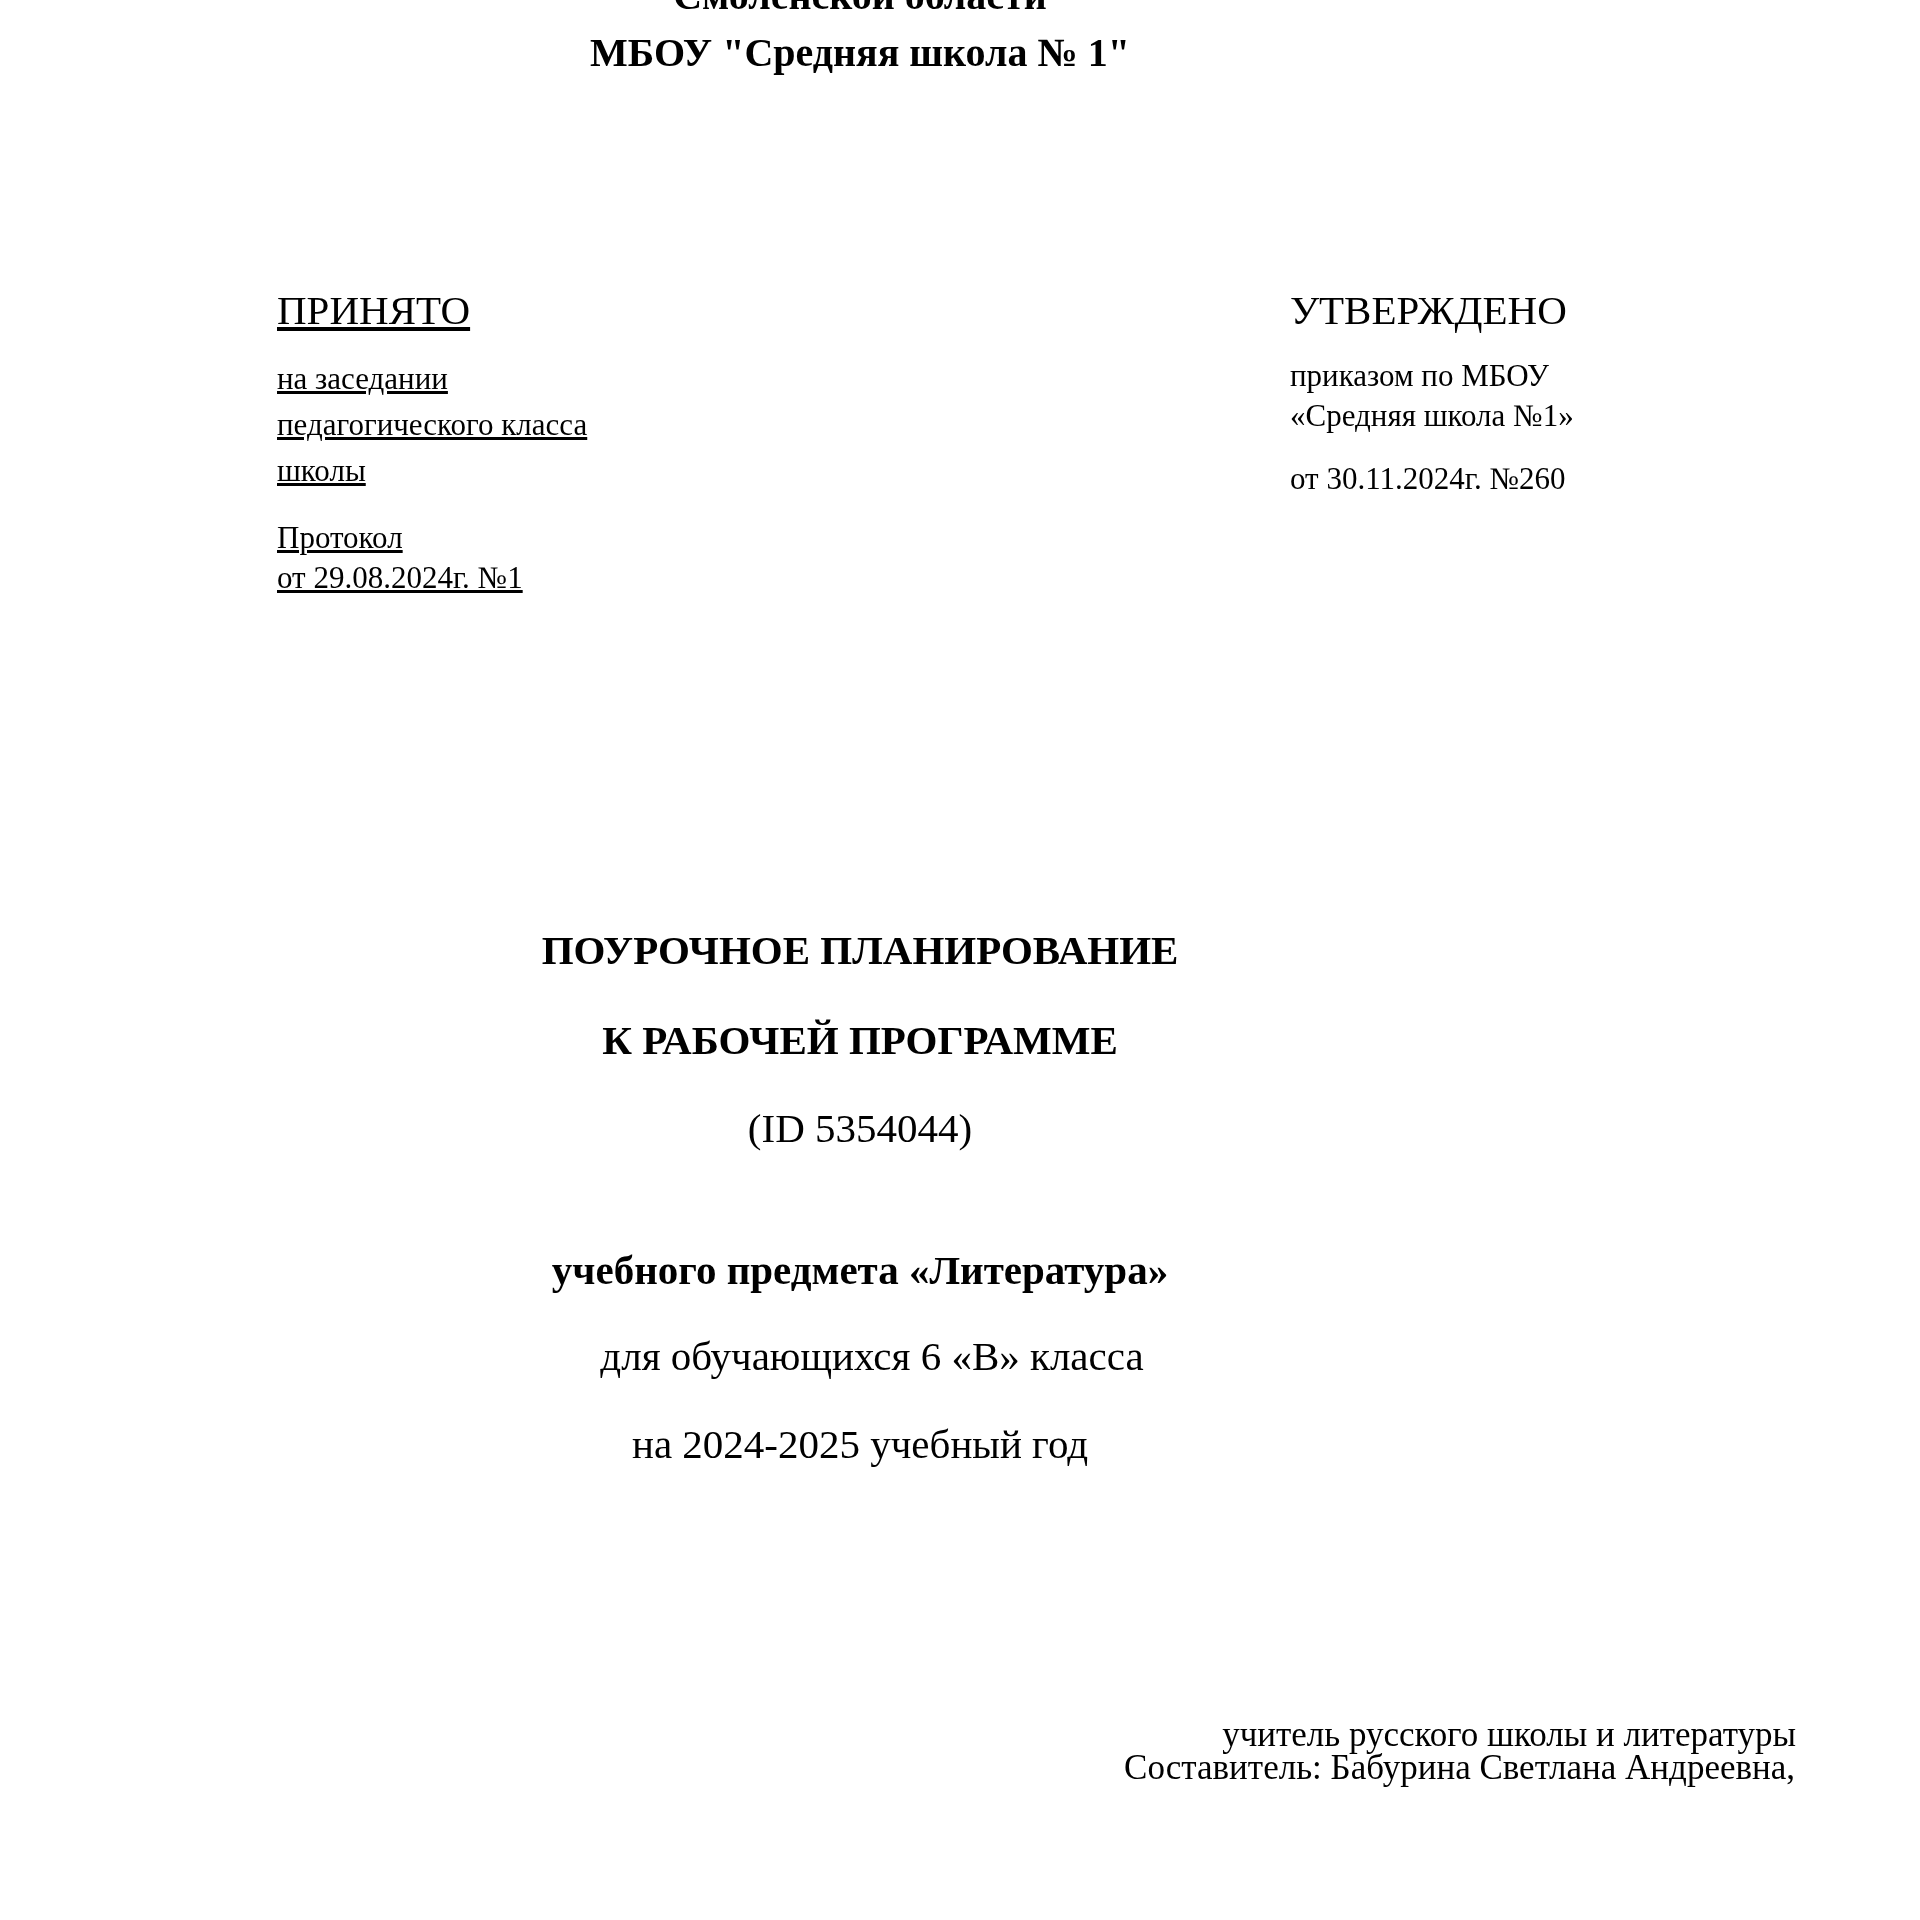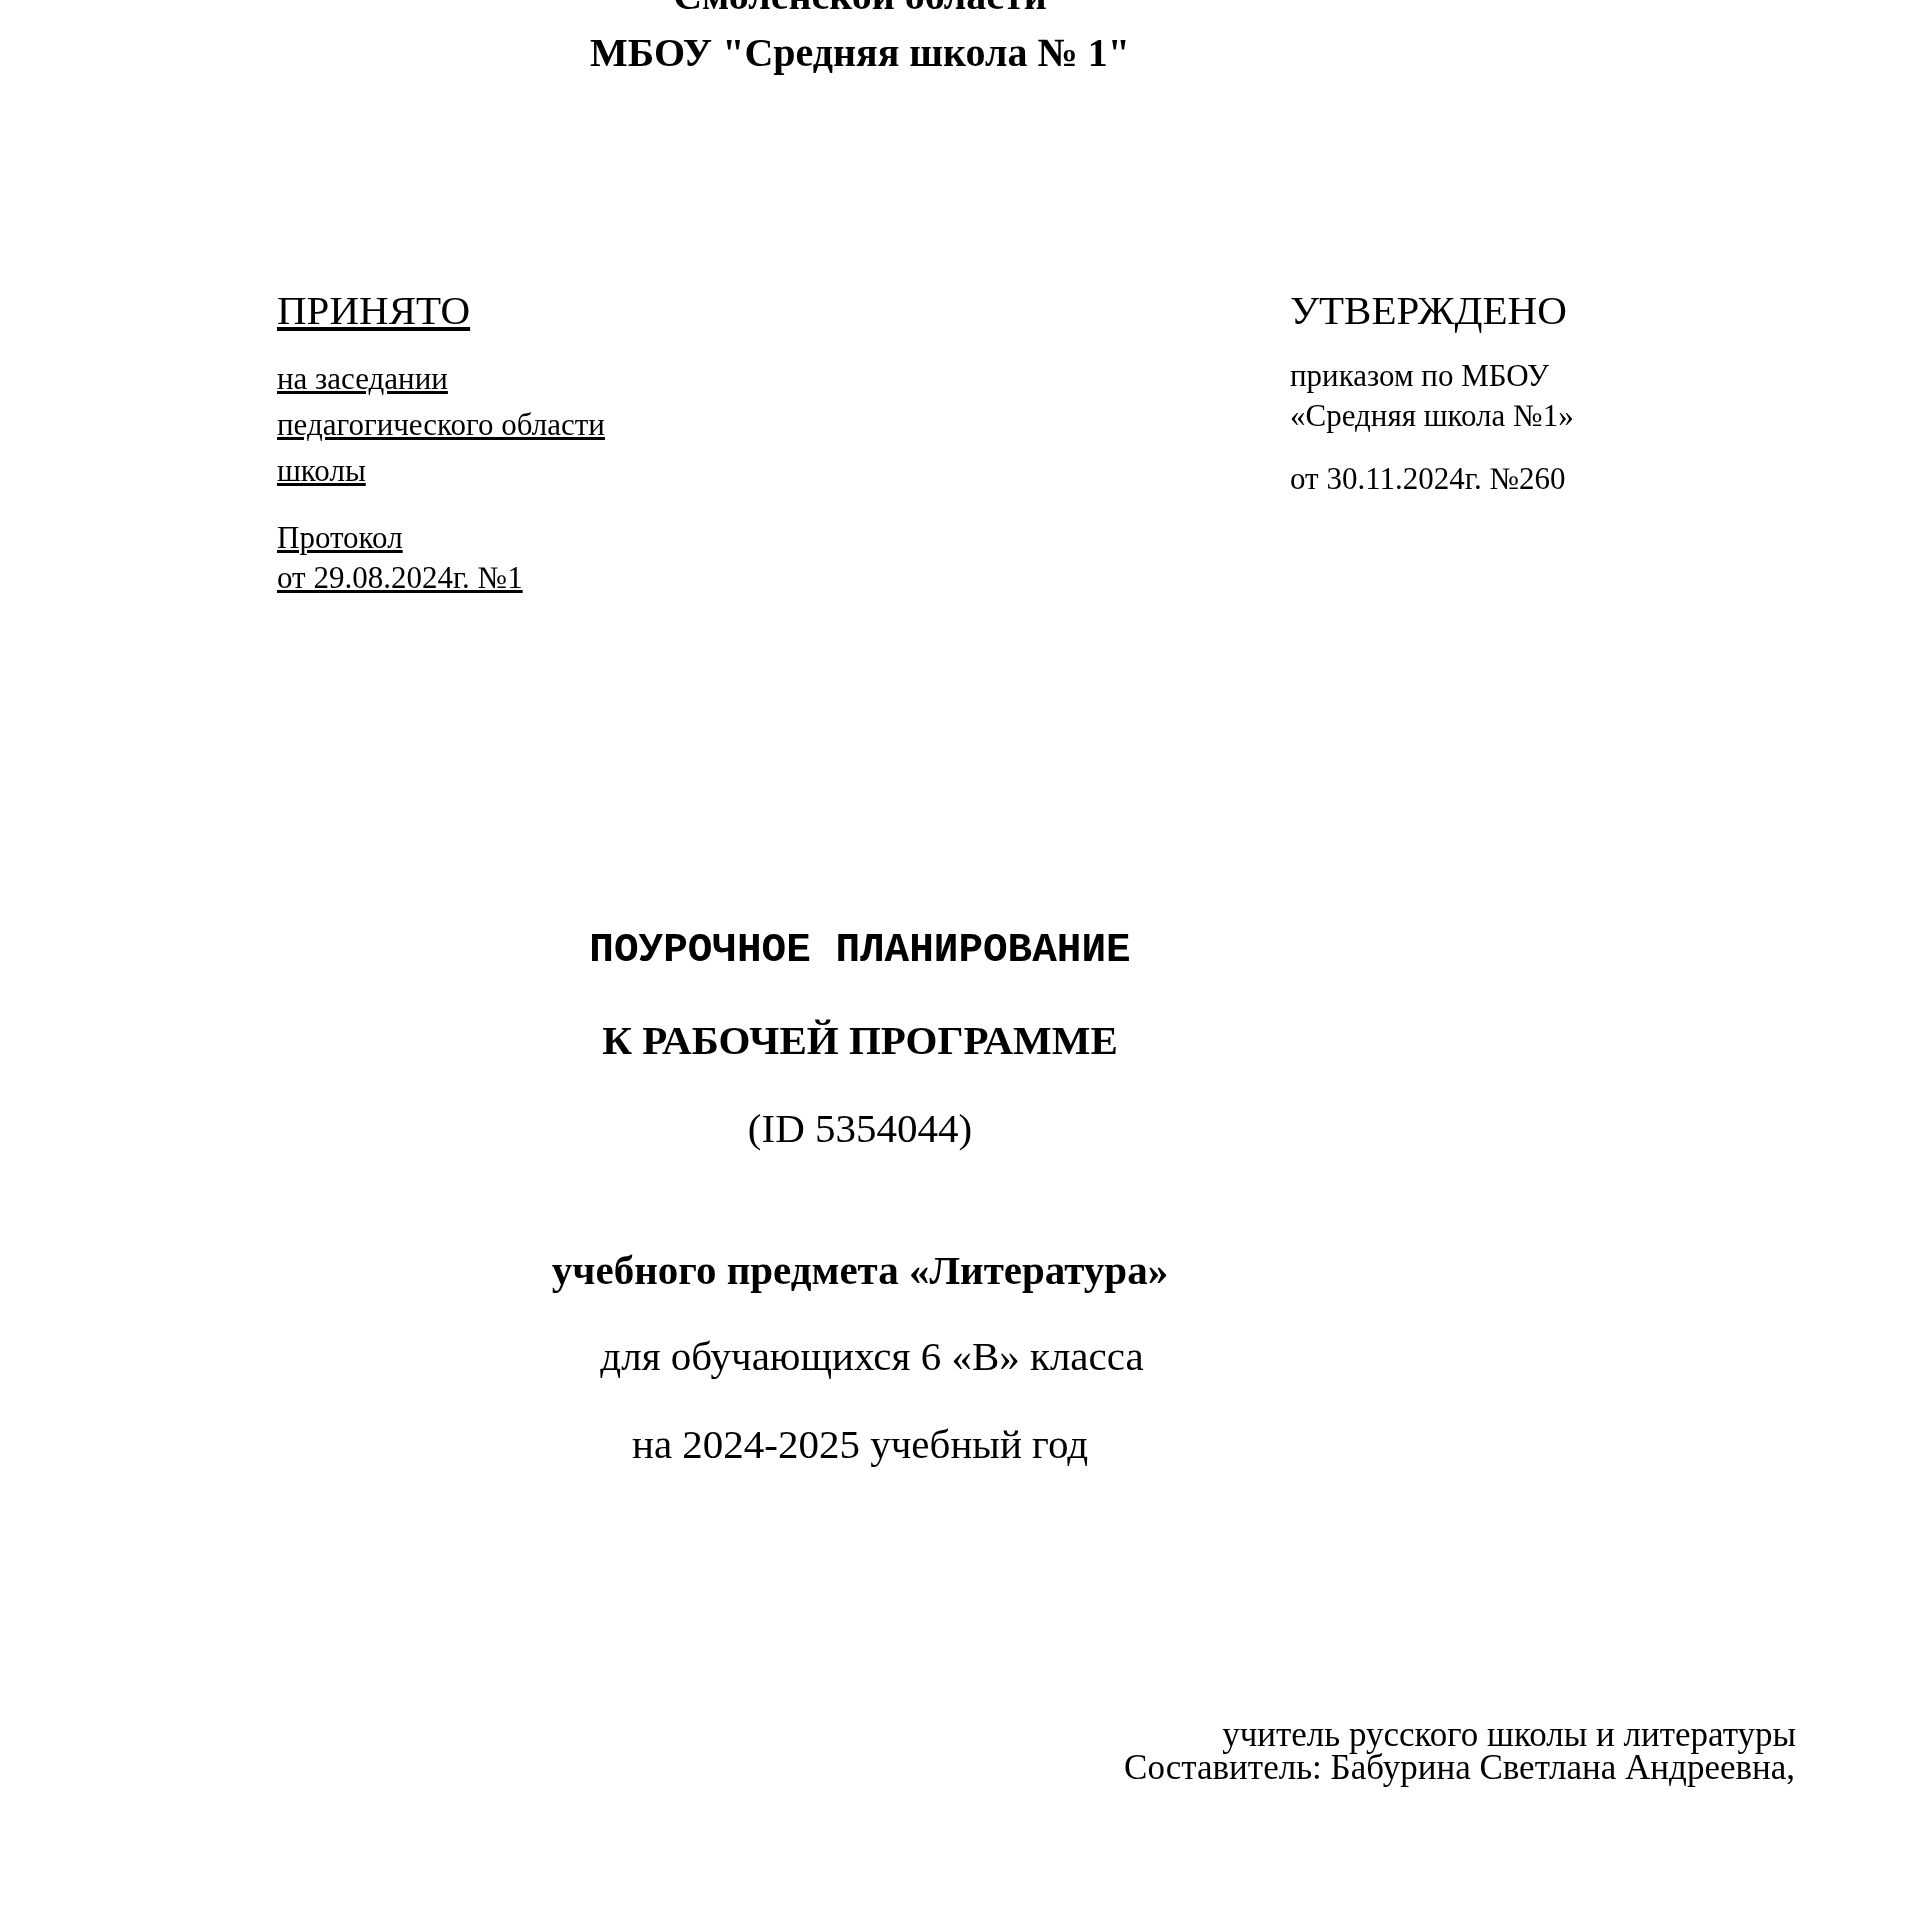--- a/index.html
+++ b/index.html
@@ -49,21 +49,21 @@
     }
     .title-bold {
       font-weight: bold;
       font-size: 41px;
       line-height: 48px;
     }
     .title-reg {
       font-size: 41px;
       line-height: 48px;
     }
-    #title-1 { top: 926px; font-family: Liberation Mono, monospace; }
+    #title-1 { top: 926px; }
     #title-2 { top: 1016px; }
     #title-id { top: 1104px; }
     #subject  { top: 1246px; }
     #grade    { top: 1332px; margin-left: 12px; }
     #year     { top: 1420px; }
 
     
     .author {
       right: 124px;
       text-align: right;
@@ -76,21 +76,21 @@
 </head>
 <body>
 
 <div class="abs hdr-line" id="hdr-region">Смоленской области</div>
 <div class="abs hdr-line" id="hdr-school">МБОУ "Средняя школа № 1"</div>
 
 <div class="abs" id="left-block">
   <div class="blk-title">ПРИНЯТО</div>
   <div id="left-meeting">
     <div class="blk-text">на заседании</div>
-    <div class="blk-text">педагогического области</div>
+    <div class="blk-text">педагогического класса</div>
     <div class="blk-text">школы</div>
   </div>
   <div>
     <div class="blk-text tight">Протокол</div>
     <div class="blk-text tight">от 29.08.2024г. №1</div>
   </div>
 </div>
 
 <div class="abs" id="right-block">
   <div class="blk-title">УТВЕРЖДЕНО</div>

